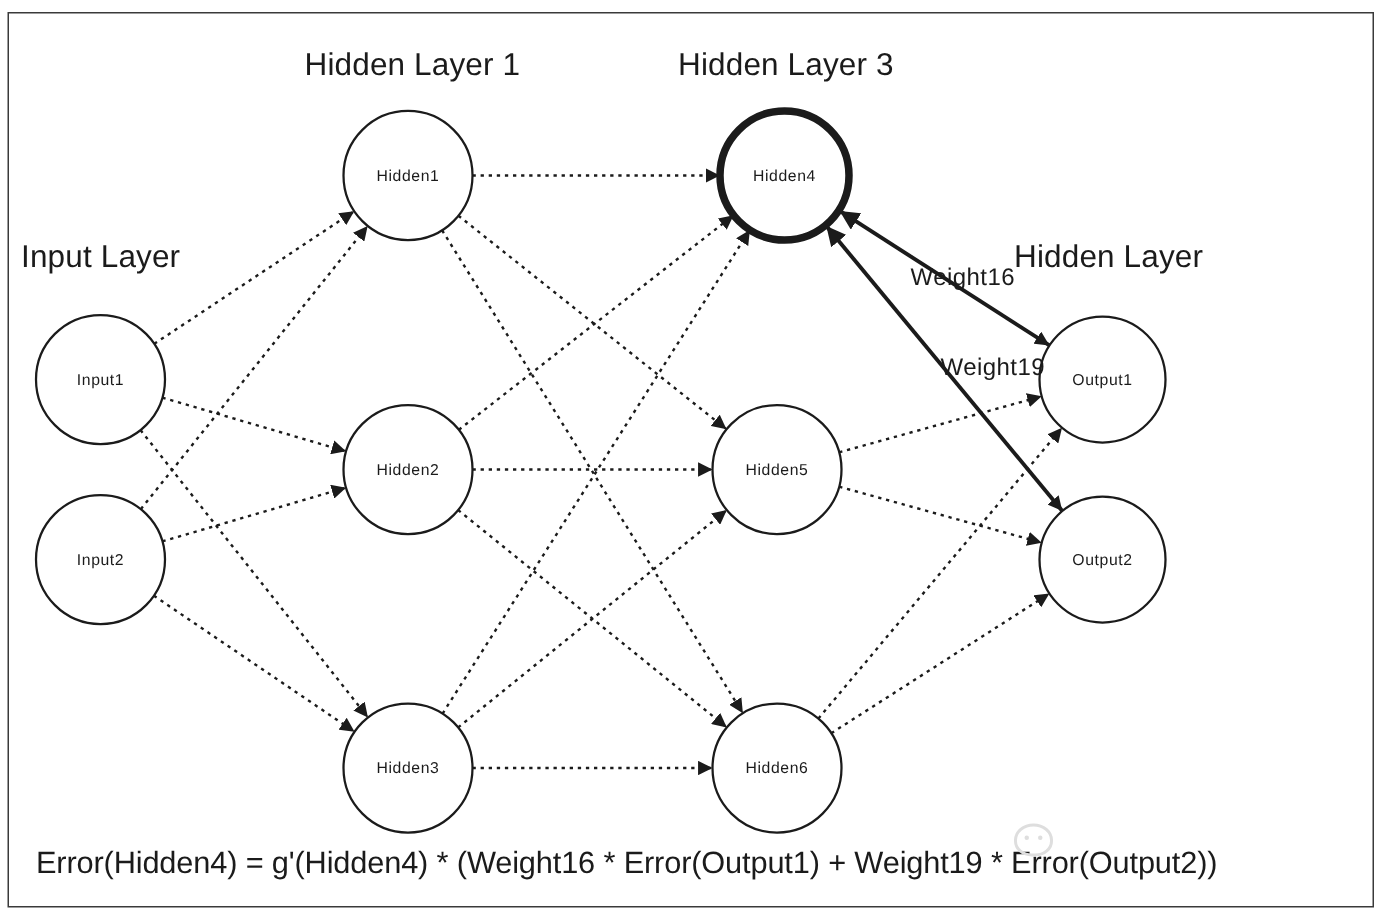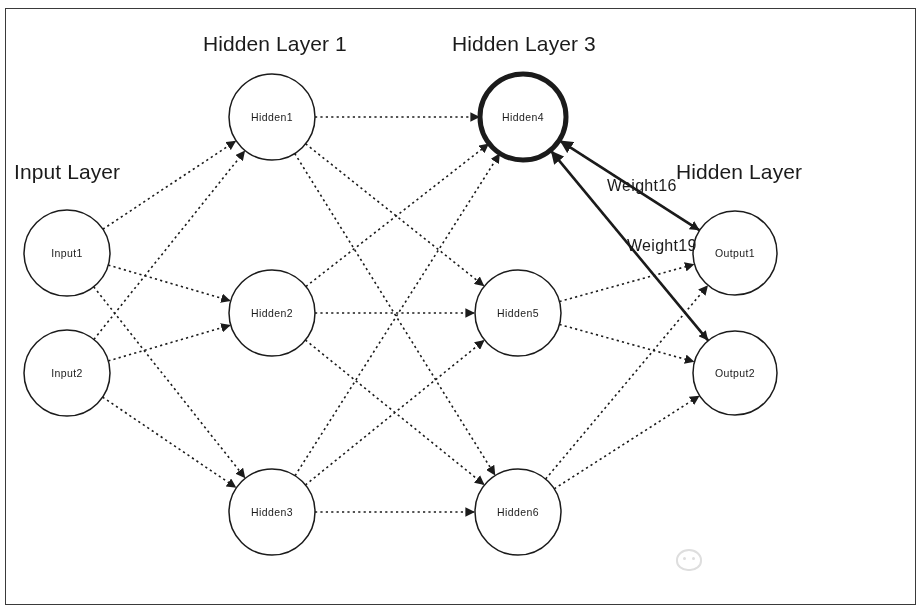--- a/index.html
+++ b/index.html
@@ -182,15 +182,16 @@
       <div class="layer-title" style="left: 14px; top: 160px; text-align: right;">Input Layer</div>
       <div class="layer-title" style="left: 203px; top: 32px; text-align: center;">Hidden Layer 1</div>
       <div class="layer-title" style="left: 452px; top: 32px;">Hidden Layer 3</div>
       <div class="layer-title" style="left: 676px; top: 160px;">Hidden Layer</div>
     </div>
   <div id="weights">
       <div class="weight-label" style="left: 607px; top: 177px;">Weight16</div>
       <div class="weight-label" style="left: 627px; top: 237px;">Weight19</div>
     </div>
 
+  <div class="equation" style="left: 24px; top: 564px;">Error(Hidden4) = g'(Hidden4) * (Weight16 * Error(Output1) + Weight19 * Error(Output2))</div>
 
   <div class="wm-badge" style="left: 676px; top: 549px;"></div>
 </div>
 
 </body></html>

